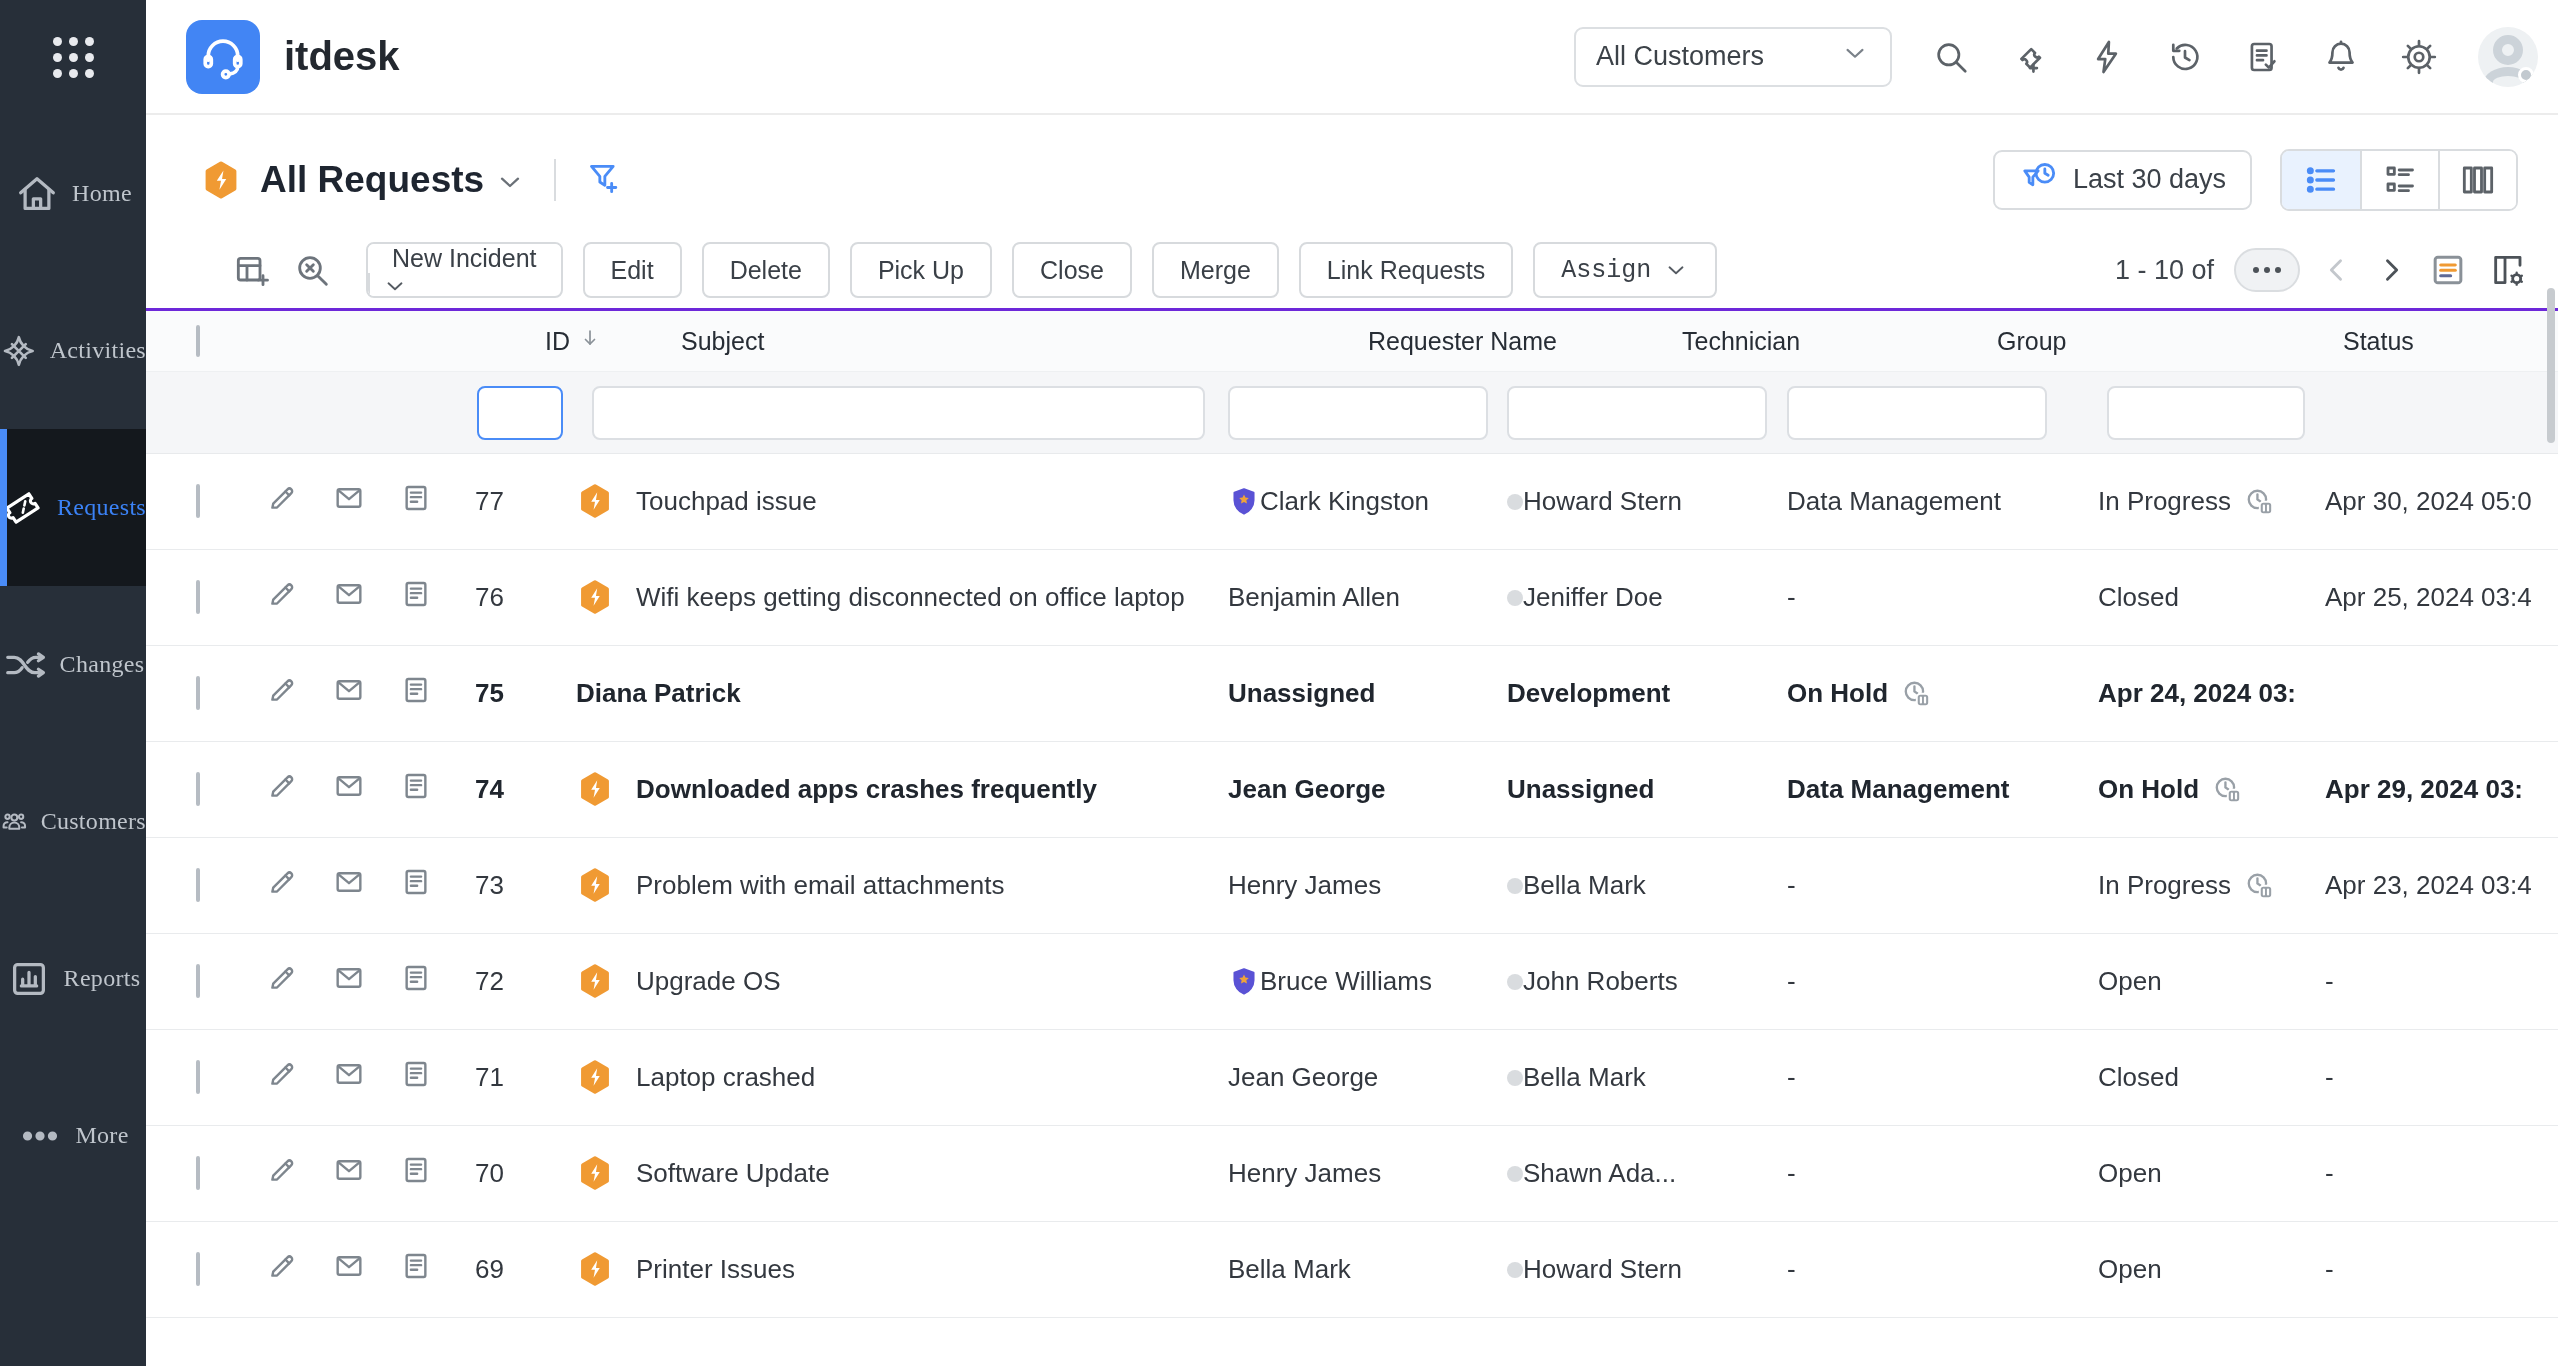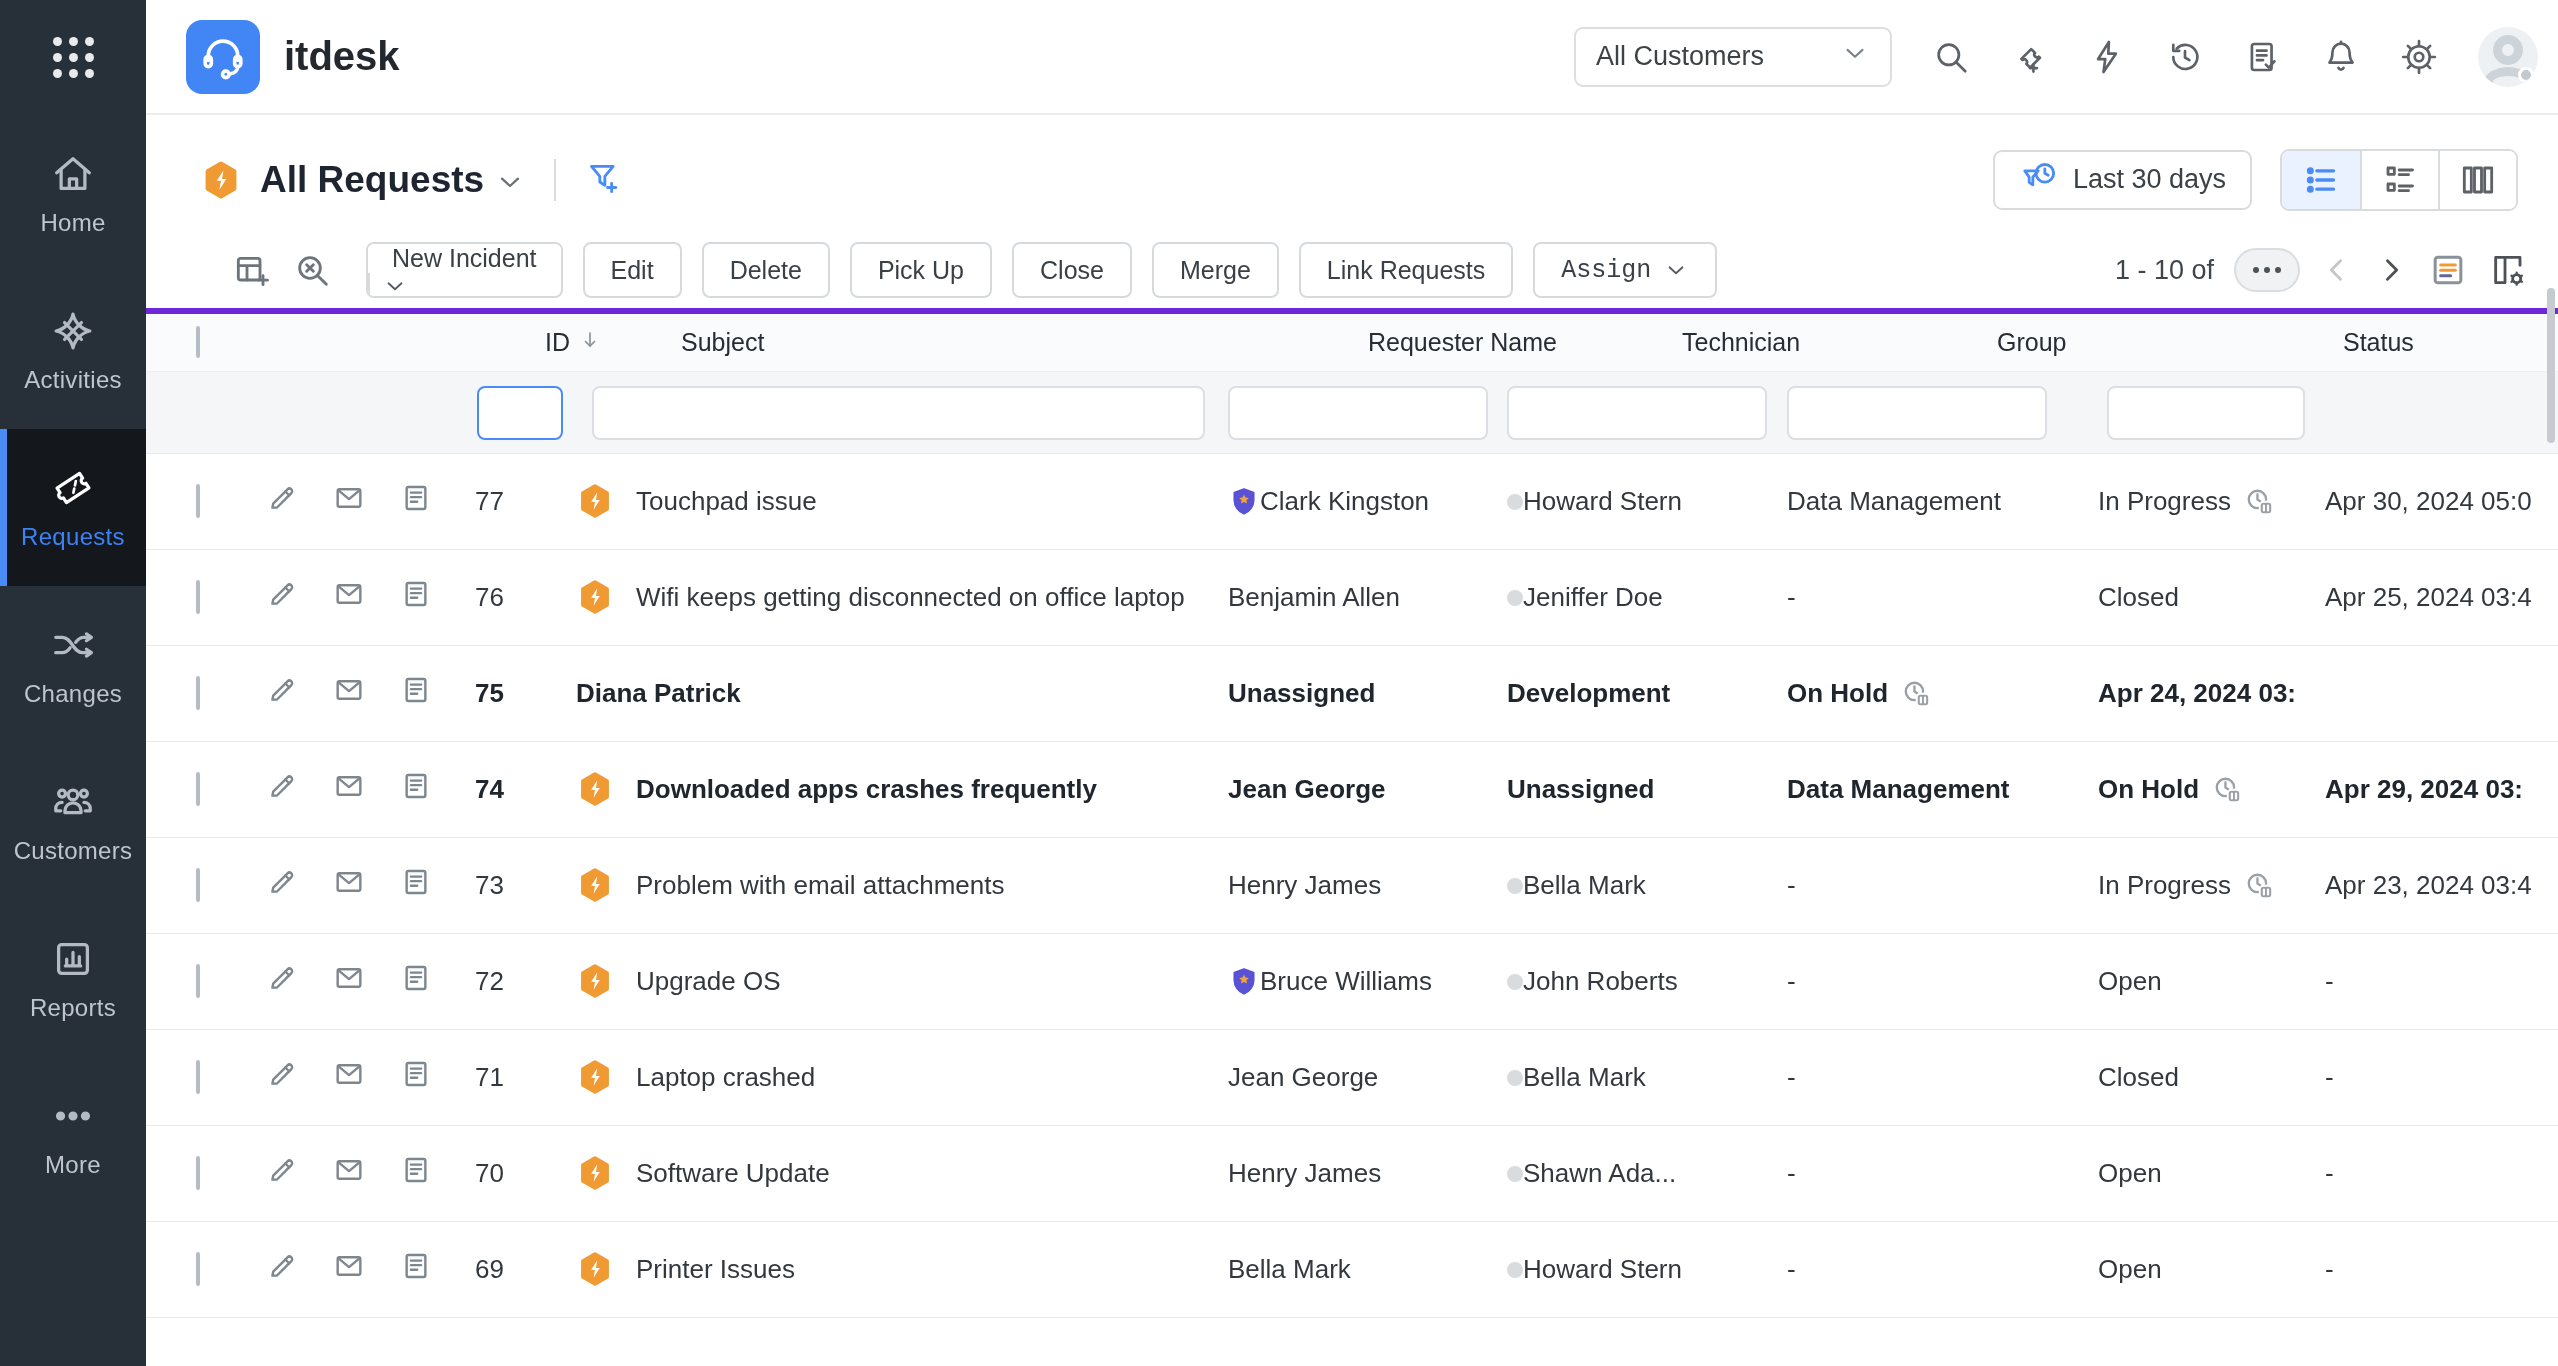--- a/index.html
+++ b/index.html
@@ -6,21 +6,21 @@
   html,body { width:2558px; height:1366px; overflow:hidden; }
   body { font-family:"Liberation Sans", sans-serif; background:#fff; color:#33383f; }
 
   .app { width:2558px; height:1366px; display:flex; }
 
   
   .sidebar { width:146px; background:#272f39; flex:none; display:flex; flex-direction:column; }
   .waffle-wrap { height:115px; display:flex; align-items:center; justify-content:center; }
   .waffle { display:grid; grid-template-columns:repeat(3,9px); grid-gap:7px; }
   .waffle i { width:9px; height:9px; border-radius:50%; background:#e8eaee; display:block; }
-  .nav-item { height:157px; display:flex; flex-direction:column; align-items:center; justify-content:center; gap:12px; color:#bfc5cc; cursor:pointer; position:relative; }
+  .nav-item { height:157px; display:flex; flex-direction:row; align-items:center; justify-content:center; gap:12px; color:#bfc5cc; cursor:pointer; position:relative;font-family:Liberation Serif, serif; }
   .nav-item svg { width:46px; height:46px; stroke:#b4bac2; }
   .nav-item .nav-label { font-size:24px; letter-spacing:.3px; }
   .nav-item.active { background:#14181d; color:#3b82f6; }
   .nav-item.active svg { stroke:#fff; }
   .nav-item.active::before { content:""; position:absolute; left:0; top:0; bottom:0; width:7px; background:#4a8cf7; }
   .icon-stroke { fill:none; stroke-width:1.7; stroke-linecap:round; stroke-linejoin:round; }
 
   
   .main { flex:1; min-width:0; display:flex; flex-direction:column; background:#fff; position:relative; overflow:hidden; }
 
@@ -71,21 +71,21 @@
   .pager .range-label { font-size:27px; color:#3f454c; }
   .pill { height:44px; min-width:66px; border-radius:22px; border:2px solid #dadde0; background:#f0f2f4; display:flex; align-items:center; justify-content:center; gap:5px; cursor:pointer; }
   .pill i { width:6px; height:6px; border-radius:50%; background:#4c5258; display:block; }
   .pchev { width:34px; height:34px; cursor:pointer; }
   .pchev svg { width:34px; height:34px; }
   .pager-icon { width:40px; height:40px; cursor:pointer; }
   .pager-icon svg { width:40px; height:40px; }
 
   
   .grid-cols { display:grid; grid-template-columns:110px 210px 110px 652px 279px 280px 311px 227px 233px; }
-  .thead { height:64px; flex:none; background:#fafbfc; border-top:6px solid #6d28d9; border-bottom:1px solid #eef0f2; align-items:center; font-size:25px; color:#272d35;gap:35px; }
+  .thead { height:64px; flex:none; background:#fafbfc; border-top:3px solid #6d28d9; border-bottom:1px solid #eef0f2; align-items:center; font-size:25px; color:#272d35;gap:35px; }
   .th { display:flex; align-items:center; gap:8px; }
   .th-id { padding-left:9px; }
   .sort-ic svg { width:24px; height:24px; stroke:#8a9198; }
   .filter-row { height:82px; flex:none; background:#f5f6f8; border-bottom:1px solid #e8eaec; align-items:center; }
   .f-input { height:54px; background:#fff; border:2px solid #dcdfe3; border-radius:8px; outline:none; font-size:24px; padding:0 12px; font-family:inherit; color:#33383f; }
   .f-id { width:86px; margin-left:11px; border-color:#4a8cf7; }
   .f-subject { width:613px; margin-left:16px; }
   .f-260 { width:260px; }
   .f-status { width:198px; margin-left:9px; }
   .tbody { flex:1; min-height:0; }

